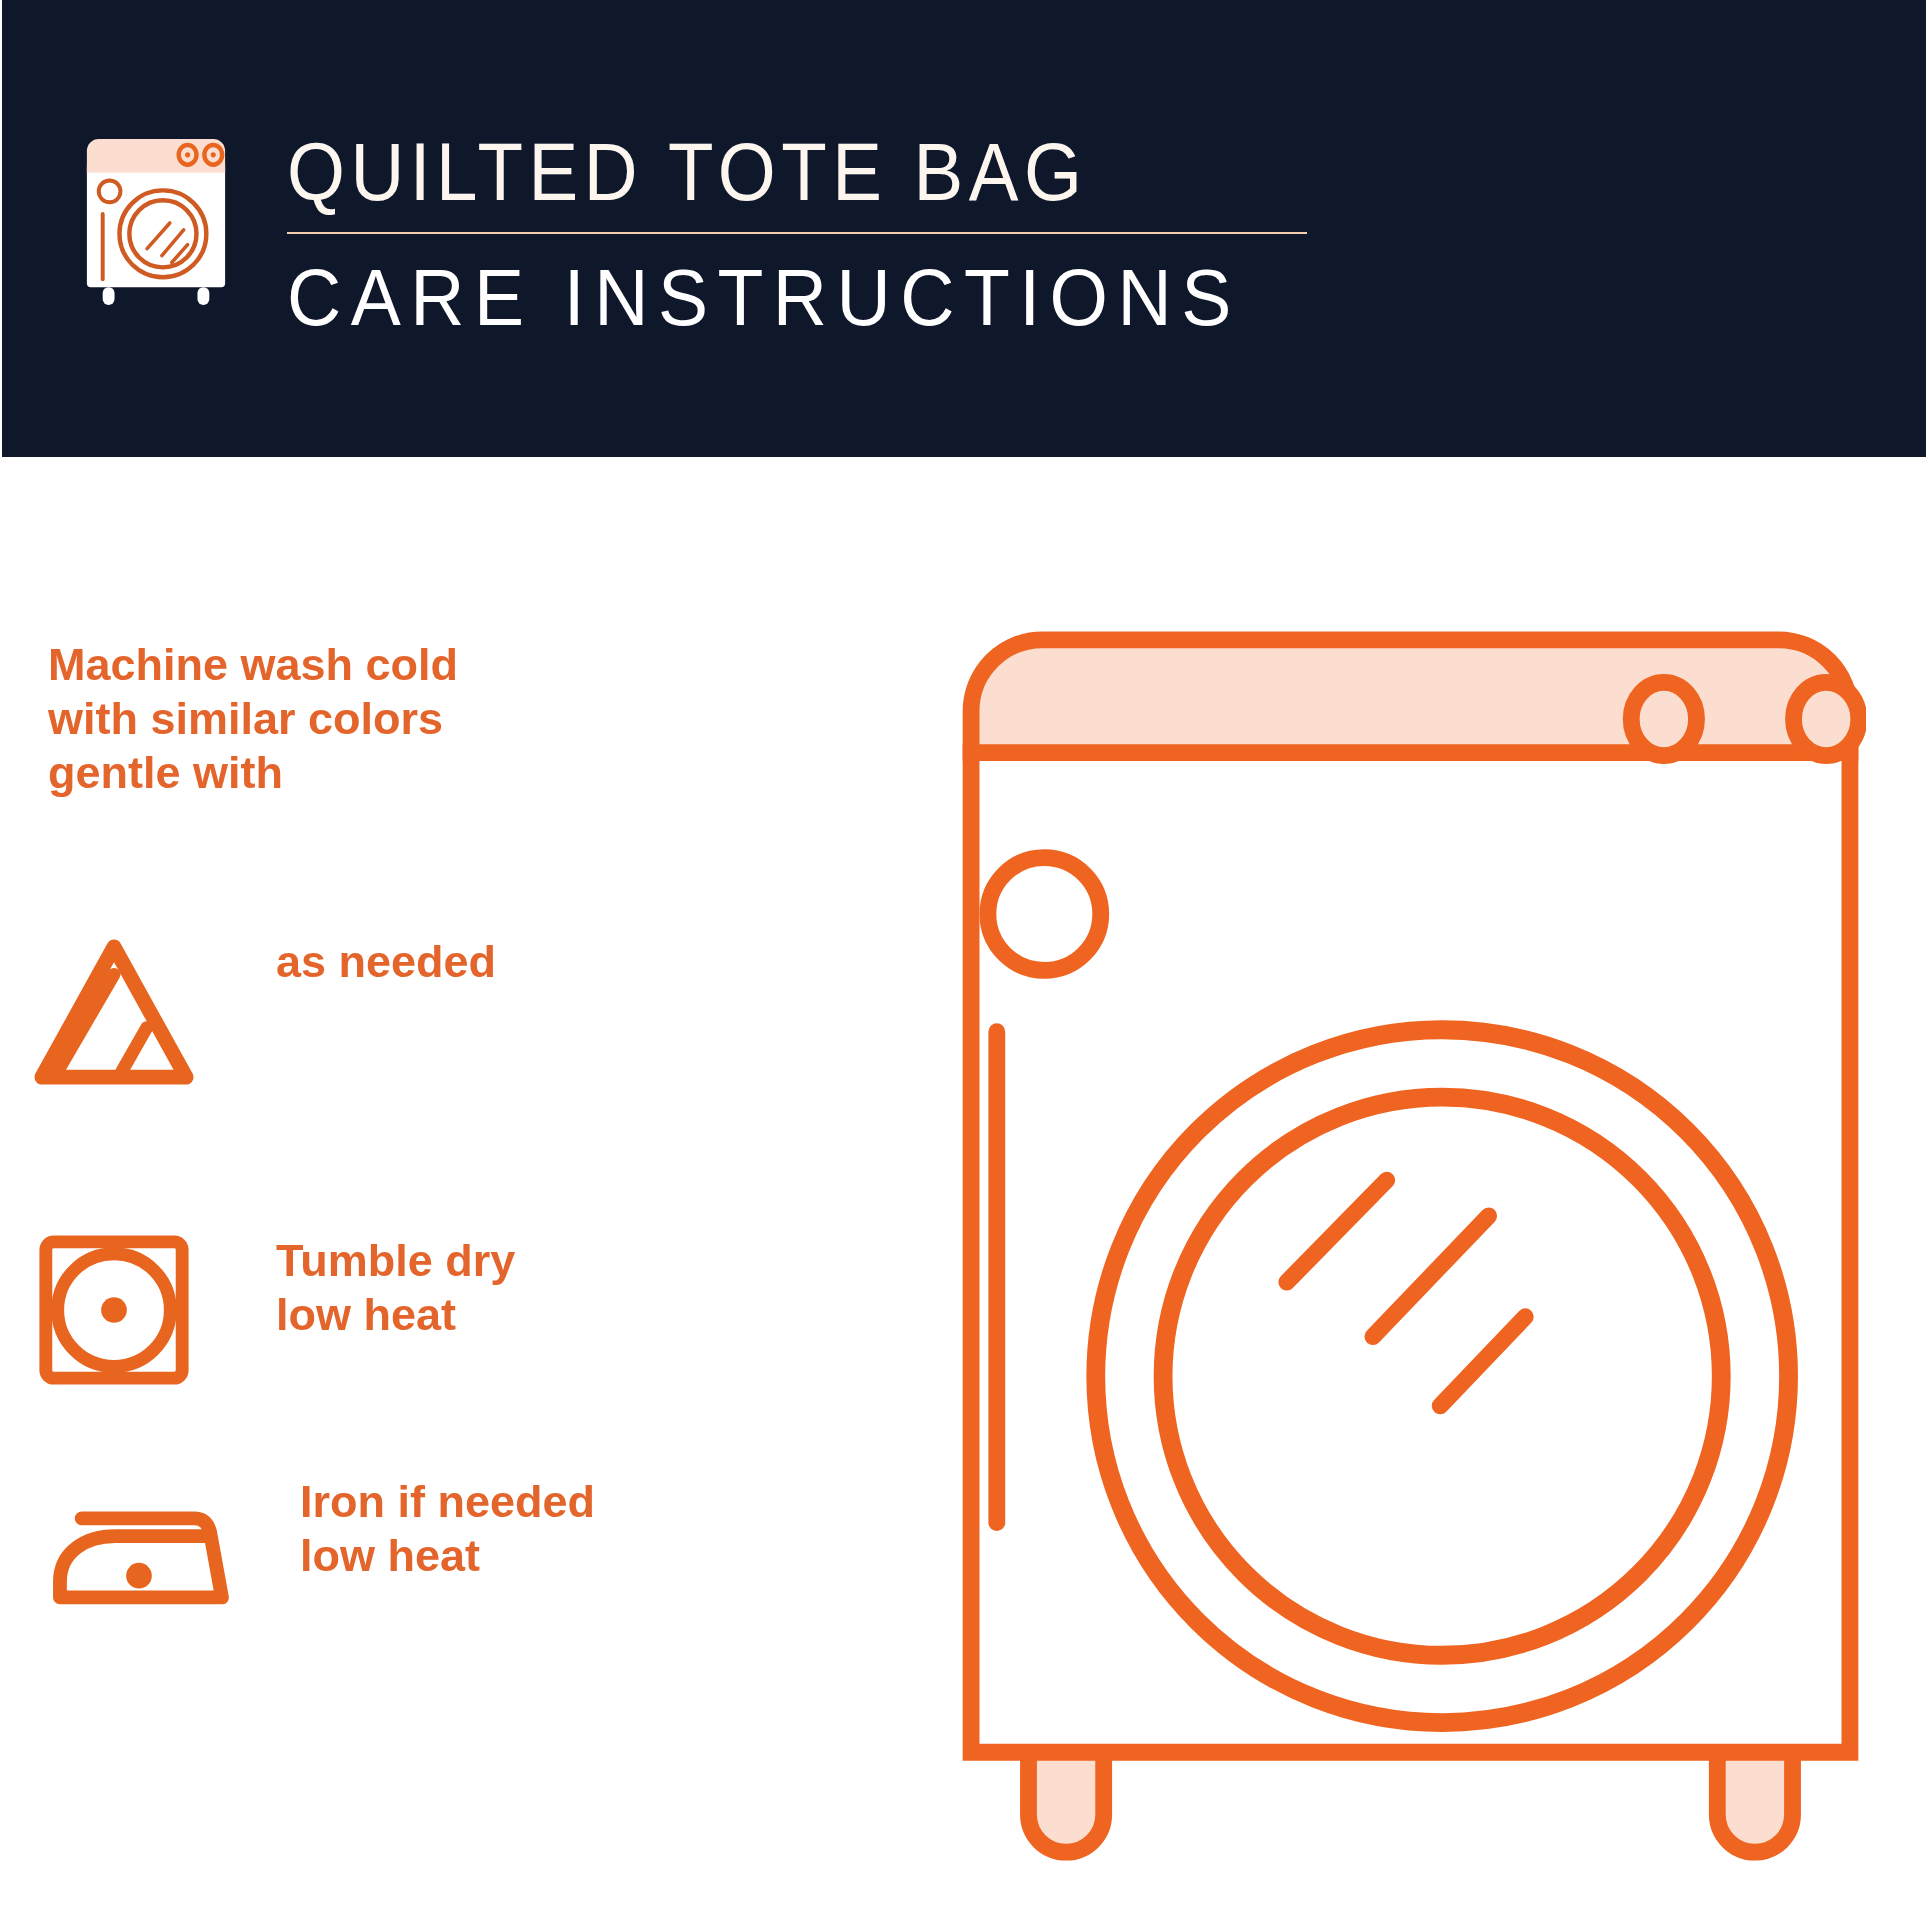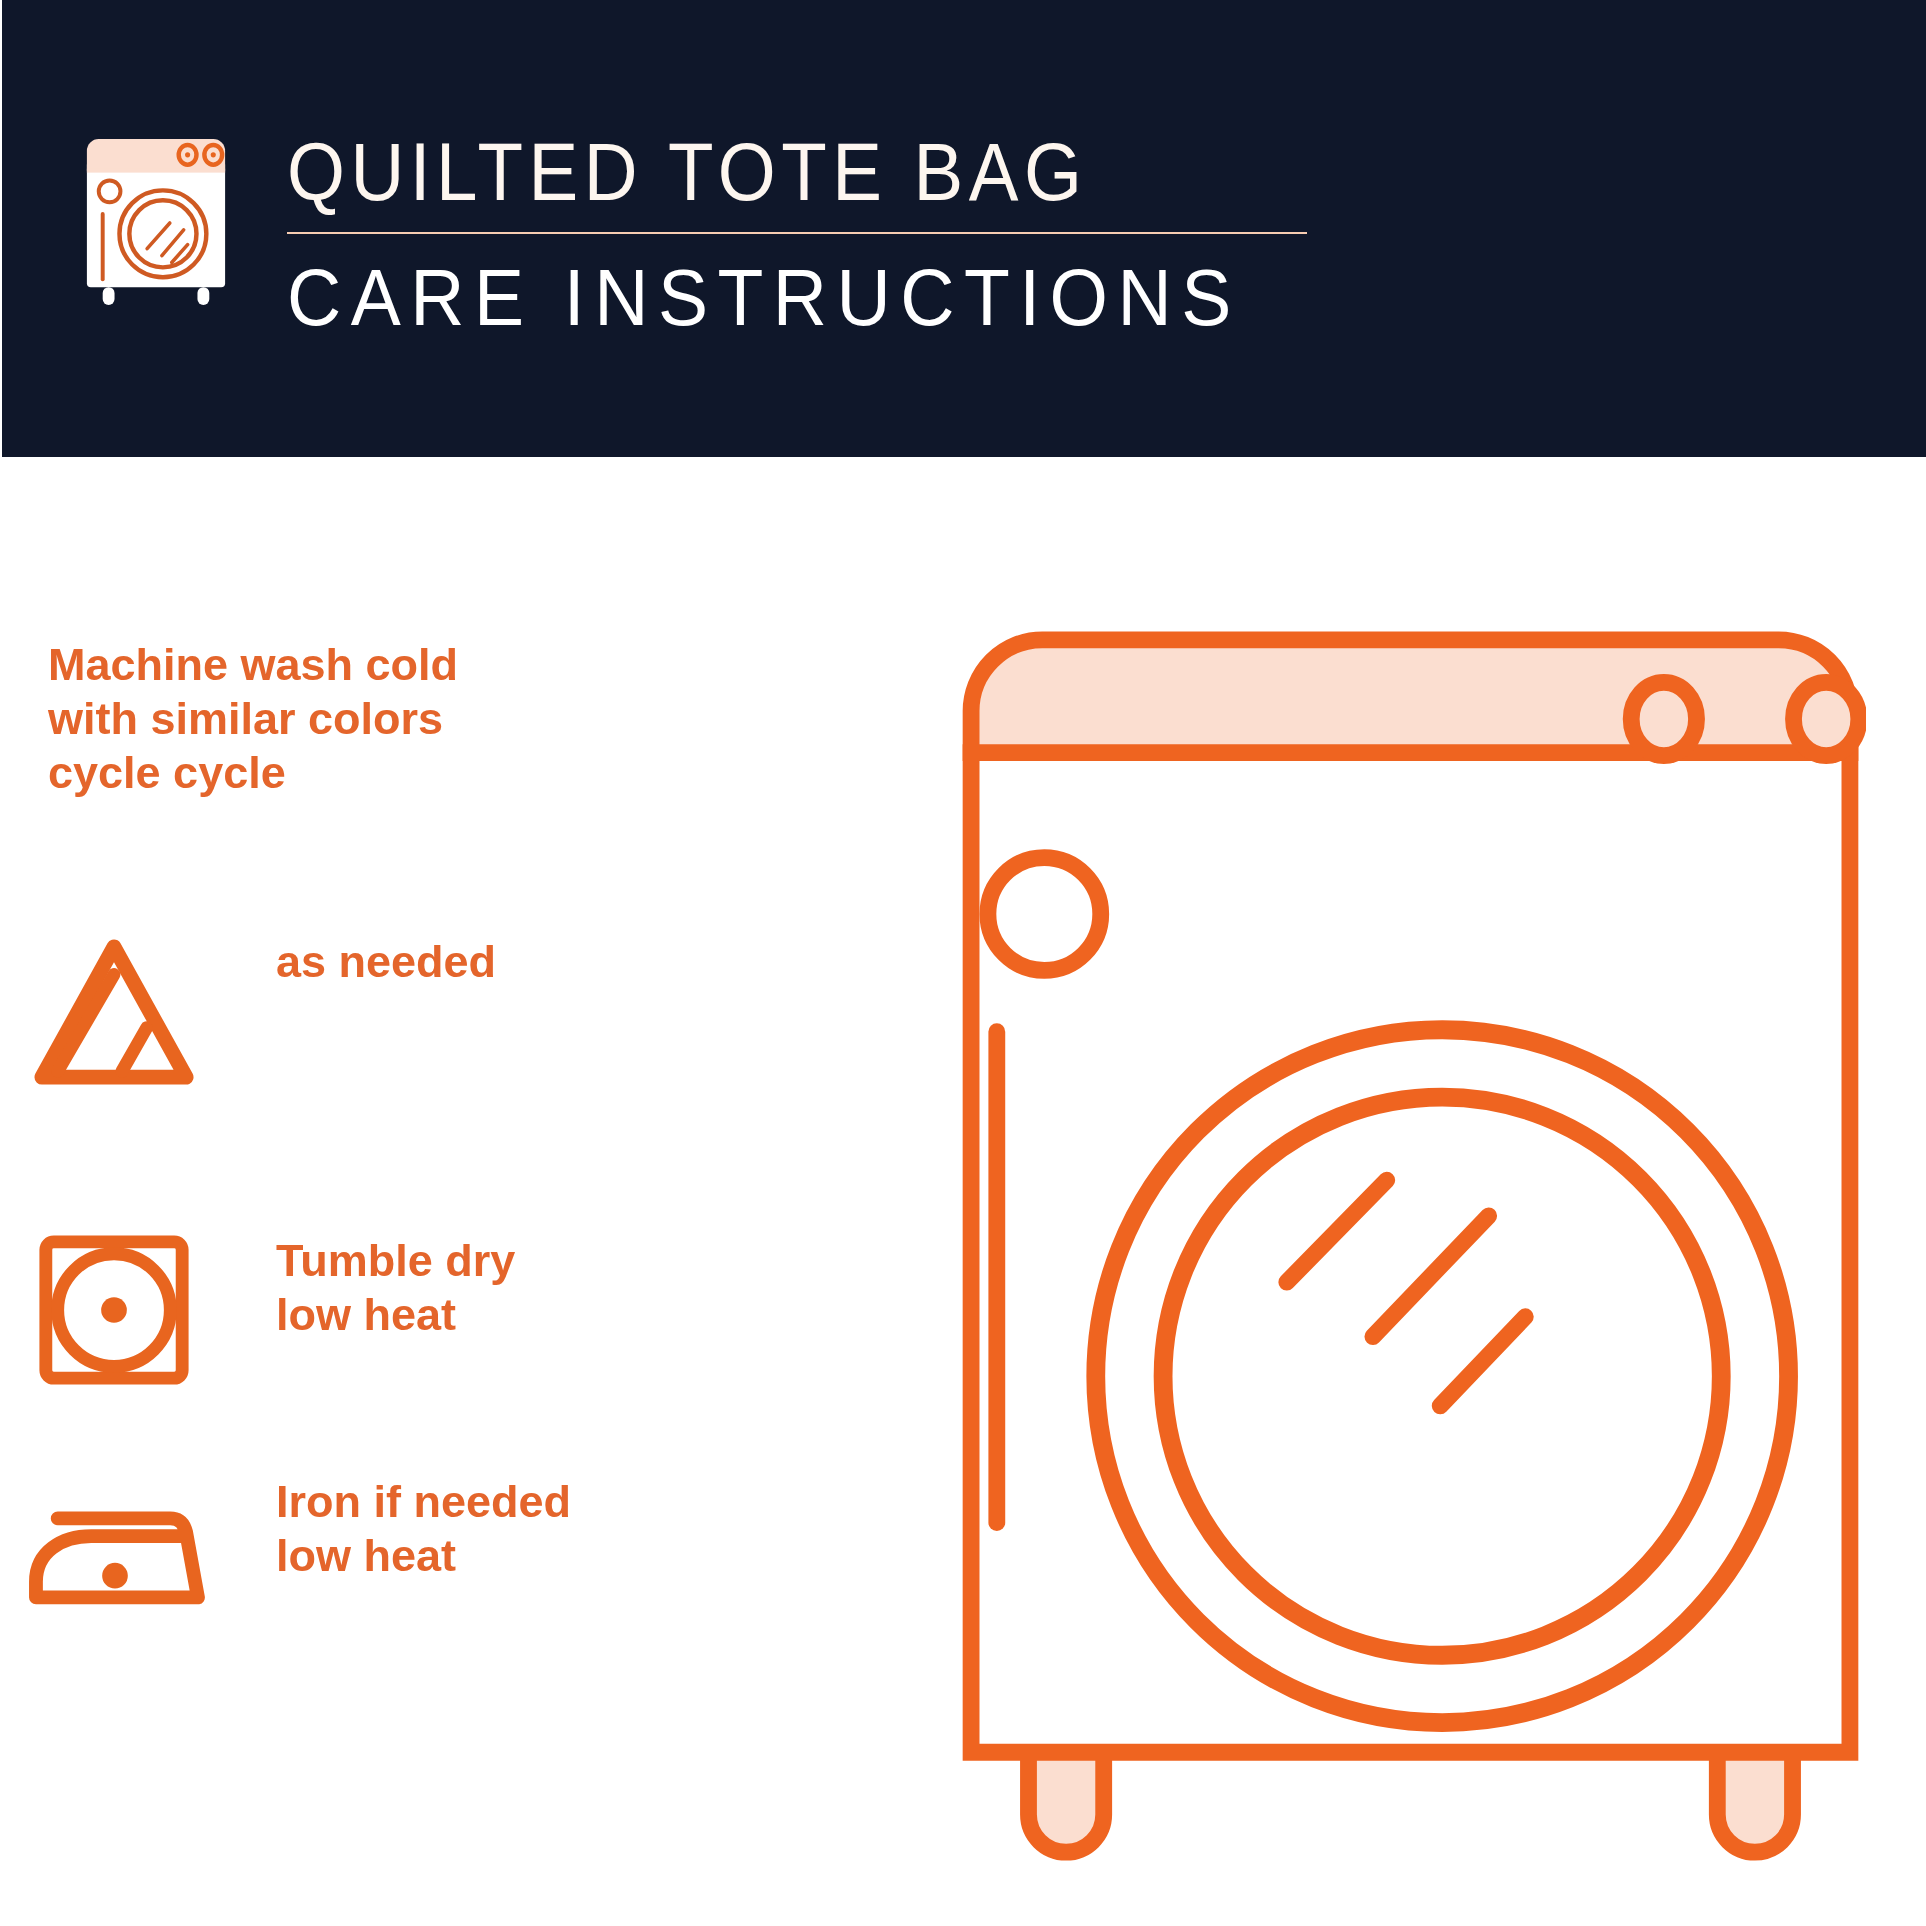--- a/index.html
+++ b/index.html
@@ -73,21 +73,21 @@
     line-height:54px;
     font-weight:700;
     letter-spacing:0px;
     padding-top:4px;
   }
   .care-label .ln{display:block;margin-left:48px;}
 
   #row-wash   {top:0px;}
   #row-bleach {top:297px;}
   #row-dry    {top:596px;}
-  #row-iron   {top:837px;}
+  #row-iron   {top:837px;padding-left:24px;}
 
   
   #machine{
     position:absolute;
     left:955px;top:624px;
     width:911px;height:1247px;
   }
 </style>
 </head>
 <body>
@@ -130,21 +130,21 @@
   </div>
 
 </div>
 
 <div id="care-list">
 
   <div class="care-row" id="row-wash">
     <div class="care-label">
       <span class="ln">Machine wash cold</span>
       <span class="ln">with similar colors</span>
-      <span class="ln">cycle cycle</span>
+      <span class="ln">gentle with</span>
     </div>
   </div>
 
   <div class="care-row" id="row-bleach">
     <div class="care-icon">
       <svg viewBox="0 0 190 165" width="188" height="163">
         <path d="M95 16 L168 148 L22 148 Z" fill="none" stroke="#e8651f" stroke-width="15" stroke-linejoin="round"></path>
         <line x1="95" y1="44" x2="38" y2="142" stroke="#e8651f" stroke-width="13" stroke-linecap="round"></line>
         <line x1="128" y1="98" x2="103" y2="142" stroke="#e8651f" stroke-width="13" stroke-linecap="round"></line>
       </svg>

